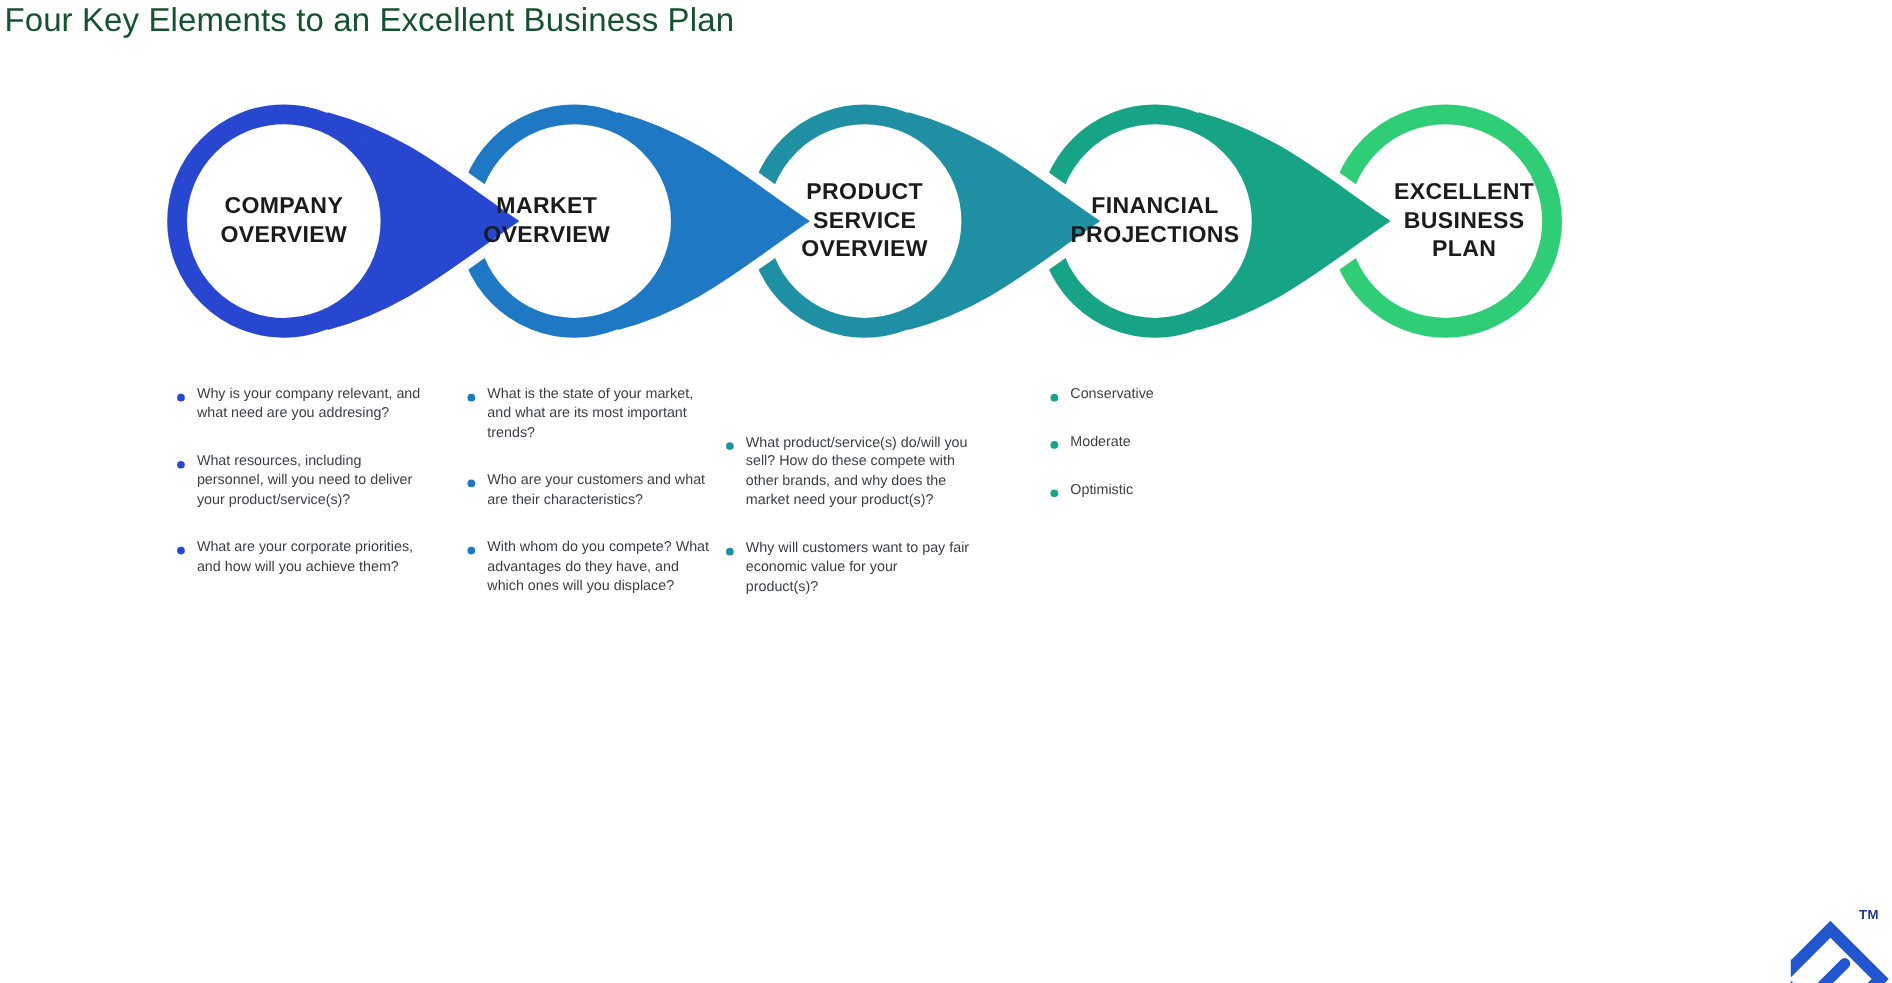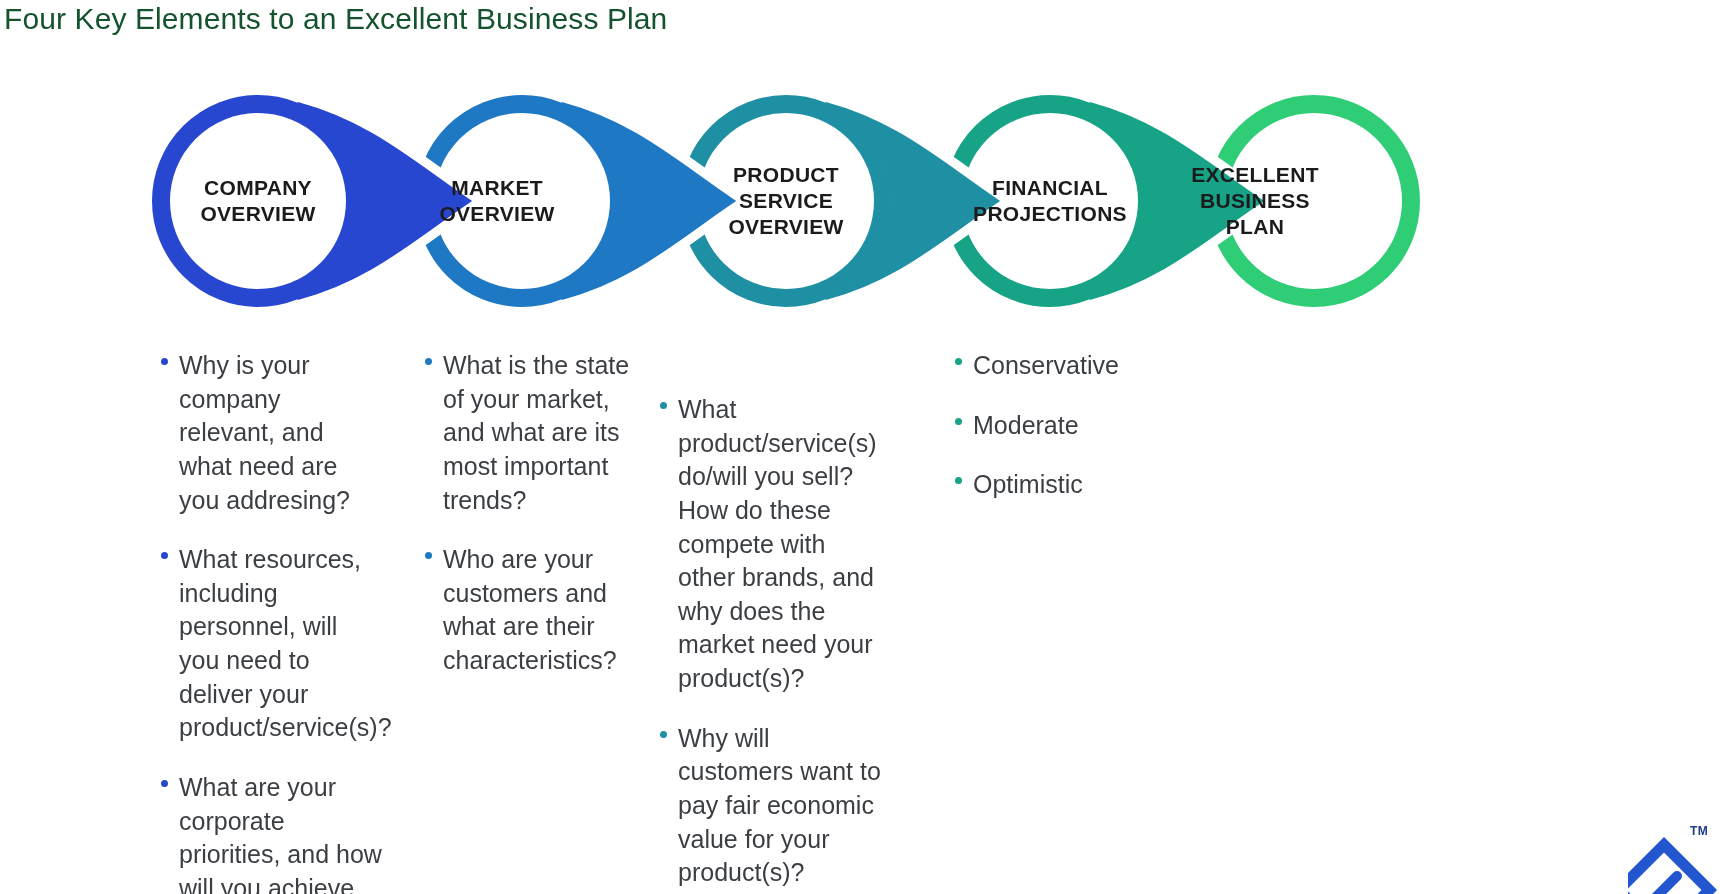--- a/index.html
+++ b/index.html
@@ -40,21 +40,21 @@
   .bullet-col {
     position: absolute;
     top: 349px;
     width: 222px;
     list-style: none;
   }
   .bullet-col li {
     position: relative;
     padding-left: 18px;
     margin-bottom: 26px;
-    font-size: 25px;
+    font-size: 13px;
     line-height: 1.345;
     color: #3B3F43;
   }
   .dot {
     position: absolute;
     left: 0; top: 9px;
     width: 7px; height: 7px;
     border-radius: 50%;
     display: inline-block;
   }
@@ -106,21 +106,21 @@
     <path d="M 39.7 102.7 C 112 122 155 162 213 201 C 155 240 112 280 39.7 299.3" fill="none" stroke="#ffffff" stroke-width="20" stroke-linecap="round" stroke-linejoin="round"></path>
     <path d="M 39.7 102.7 C 112 122 155 162 213 201 C 155 240 112 280 39.7 299.3 A 106 106 0 0 0 39.7 102.7 Z" fill="currentColor" stroke="currentColor" stroke-width="1.5"></path>
     <circle cx="0" cy="201" r="97" fill="none" stroke="currentColor" stroke-width="18"></circle>
   </g>
 </svg>
 
 <div class="stage-label" style="left:183px; width:150px;">COMPANY OVERVIEW</div>
 <div class="stage-label" style="left:422px; width:150px;">MARKET OVERVIEW</div>
 <div class="stage-label" style="left:716px; width:140px;">PRODUCT SERVICE OVERVIEW</div>
 <div class="stage-label" style="left:965px; width:170px;text-align:center;">FINANCIAL PROJECTIONS</div>
-<div class="stage-label" style="left:1180px; width:150px;text-align:center;">EXCELLENT BUSINESS PLAN</div>
+<div class="stage-label" style="left:1256px; width:150px;text-align:center;">EXCELLENT BUSINESS PLAN</div>
 
 <ul class="bullet-col" style="left:161px;">
   <li>
     <span class="dot" style="background-color: rgb(40, 71, 208);"></span>
     <span>Why is your company relevant, and what need are you addresing?</span>
   </li>
   <li>
     <span class="dot" style="background-color: rgb(40, 71, 208);"></span>
     <span>What resources, including personnel, will you need to deliver your product/service(s)?</span>
   </li>
@@ -131,20 +131,24 @@
 </ul>
 
 <ul class="bullet-col" style="left:425px;">
   <li>
     <span class="dot" style="background-color: rgb(30, 120, 196);"></span>
     <span>What is the state of your market, and what are its most important trends?</span>
   </li>
   <li>
     <span class="dot" style="background-color: rgb(30, 120, 196);"></span>
     <span>Who are your customers and what are their characteristics?</span>
+  </li>
+  <li>
+    <span class="dot" style="background-color: rgb(30, 120, 196);"></span>
+    <span>With whom do you compete? What advantages do they have, and which ones will you displace?</span>
   </li>
 </ul>
 
 <ul class="bullet-col" style="left:660px;margin-top:44px;">
   <li>
     <span class="dot" style="background-color: rgb(31, 144, 163);"></span>
     <span>What product/service(s) do/will you sell? How do these compete with other brands, and why does the market need your product(s)?</span>
   </li>
   <li>
     <span class="dot" style="background-color: rgb(31, 144, 163);"></span>

